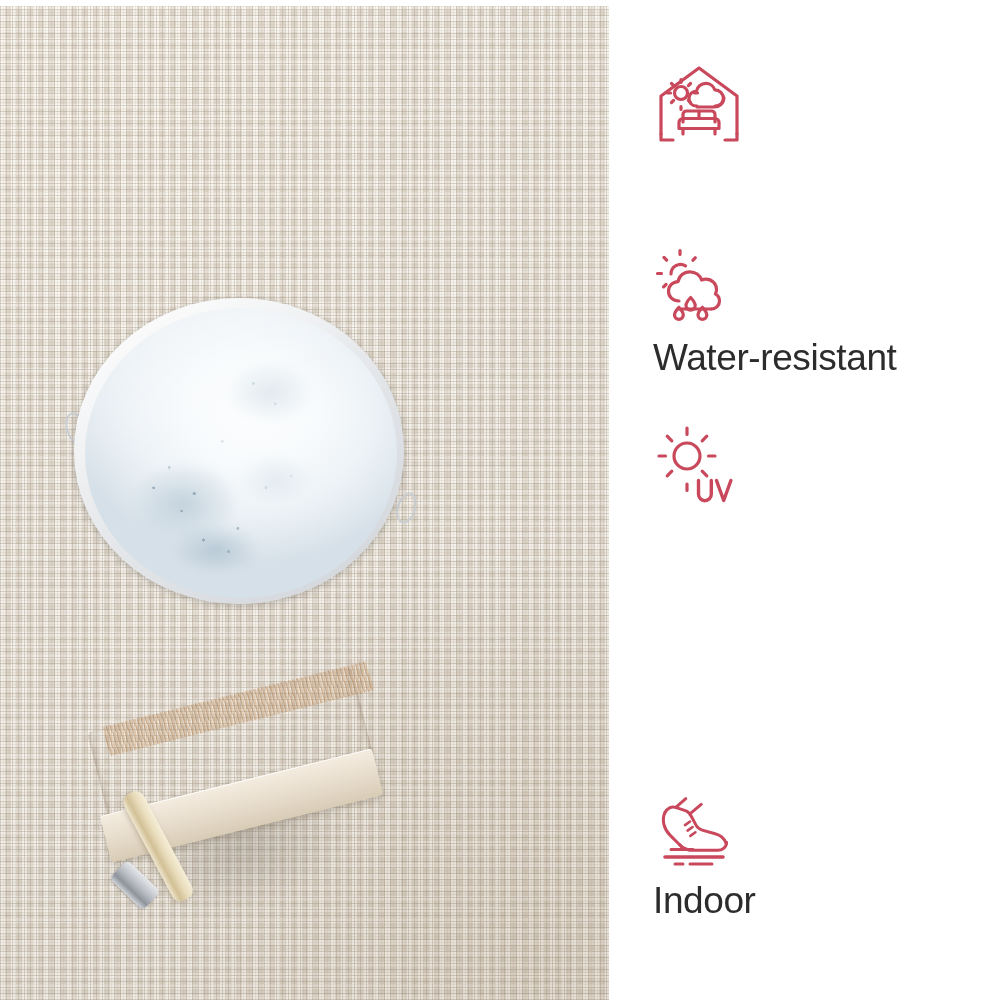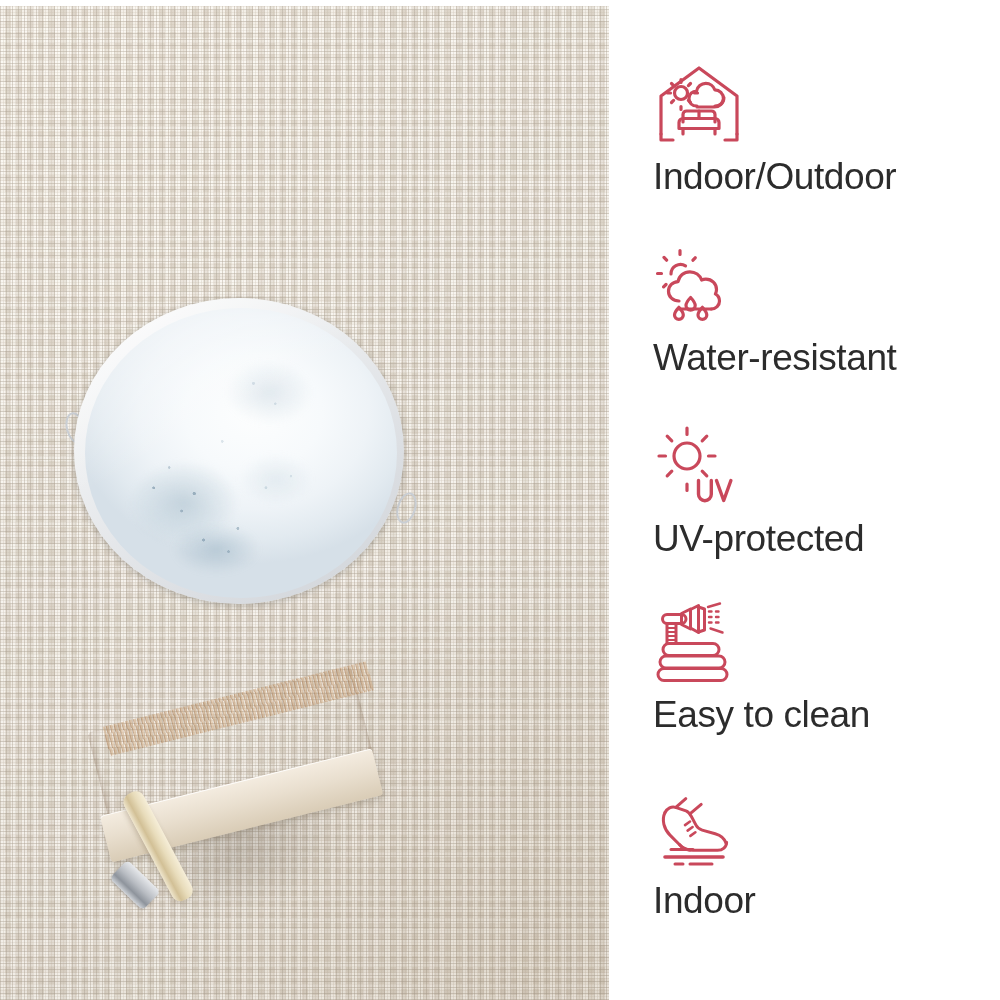--- a/index.html
+++ b/index.html
@@ -294,21 +294,20 @@
 
           <path d="M44 44c-5 0-8-3.4-8-7.6 0-4.2 3.3-7.4 7.6-7.4.8-4.4 4.6-7.6 9.2-7.6 4.2 0 7.8 2.7 9 6.4 4.8.2 8.6 4 8.6 8.7 0 4.8-4 8.5-8.9 8.5H44z"></path>
           <path d="M62 44c4.9 0 8.9-3.7 8.9-8.5"></path>
 
           <path d="M30 60v-7.5c0-2 1.6-3.5 3.6-3.5h24.8c2 0 3.6 1.5 3.6 3.5V60"></path>
           <path d="M26 60.5c0-2.2 1.8-4 4-4h32c2.2 0 4 1.8 4 4v6H26v-6z"></path>
           <path d="M46 49v7.5"></path>
           <path d="M30 66.5V72M62 66.5V72"></path>
         </svg>
       </span>
-      <div class="feature-label">Indoor/Outdoor</div>
     </div>
 
     <div class="feature feat-1">
       <span class="feature-icon">
         <svg width="92" height="88" viewBox="0 0 92 88" fill="none" stroke="#c9485b" stroke-width="3.2" stroke-linecap="round" stroke-linejoin="round">
 
           <path d="M18 31a9.5 9.5 0 0 1 14.5-8.1"></path>
           <path d="M27 11.5v-4M13.6 17.2l-2.6-2.8M8.5 30.5h-4M40 17.2l2.2-2.4M13 41.5l-2.4 2.4"></path>
 
           <path d="M26 58c-6.1 0-10.5-4.3-10.5-9.8 0-5.3 4.2-9.4 9.6-9.6.9-5.6 5.9-9.8 11.8-9.8 5.4 0 10 3.4 11.7 8.2 1.3-.6 2.8-.9 4.3-.9 5.9 0 10.6 4.6 10.6 10.3 0 1.6-.4 3.1-1.1 4.5 2.5 1.5 4.1 4.1 4.1 7.1 0 4.5-3.6 8-8.2 8"></path>
@@ -327,47 +326,22 @@
         <svg width="92" height="88" viewBox="0 0 92 88" fill="none" stroke="#c9485b" stroke-width="3.2" stroke-linecap="round" stroke-linejoin="round">
 
           <circle cx="34" cy="32" r="13"></circle>
 
           <path d="M34 10.5V4M34 60v6.5M12.5 32H6M55.5 32H62M18.8 16.8l-4.6-4.6M49.2 47.2l4.6 4.6M49.2 16.8l4.6-4.6M18.8 47.2l-4.6 4.6"></path>
 
           <path d="M45.5 56.5v13.8a6.4 6.4 0 0 0 12.8 0V56.5" stroke-width="3.4"></path>
           <path d="M63.5 56.5l7.2 20 7.2-20" stroke-width="3.4"></path>
         </svg>
       </span>
-      <div class="feature-label">UV-protected</div>
-    </div>
-
-    <div class="feature feat-3">
-      <span class="feature-icon">
-        <svg width="92" height="88" viewBox="0 0 92 88" fill="none" stroke="#c9485b" stroke-width="3" stroke-linecap="round" stroke-linejoin="round">
-
-          <path d="M14 14.5h14.5a4.5 4.5 0 0 1 0 9H14a4.5 4.5 0 0 1 0-9z"></path>
-          <path d="M28.5 13.5l9-4.5v20l-9-4.5z"></path>
-          <path d="M37.5 9.5l8-4v27l-8-4.5z"></path>
-          <path d="M45.5 7l6 2v21l-6 2z"></path>
-
-          <path d="M56 11.5h2.5M56 17h2.5M56 22.5h2.5M63 11.5h2.5M63 17h2.5M63 22.5h2.5" stroke-width="2.4"></path>
-
-          <path d="M55 7l12-3.5M57.5 28.5l12 4" stroke-width="2.4"></path>
-
-          <path d="M14 23.5v20"></path>
-          <path d="M23 23.5v20"></path>
-          <path d="M15 28h7M15 32h7M15 36h7M15 40h7" stroke-width="2.2"></path>
-
-          <path d="M10 49.5c0-3.3 2.7-6 6-6h44c3.3 0 6 2.7 6 6s-2.7 6-6 6H16c-3.3 0-6-2.7-6-6z"></path>
-          <path d="M7 62c0-3.3 2.7-6 6-6h53c3.3 0 6 2.7 6 6s-2.7 6-6 6H13c-3.3 0-6-2.7-6-6z"></path>
-          <path d="M5 74.5c0-3.3 2.7-6 6-6h57c3.3 0 6 2.7 6 6s-2.7 6-6 6H11c-3.3 0-6-2.7-6-6z"></path>
-        </svg>
-      </span>
-      <div class="feature-label">Easy to clean</div>
-    </div>
+    </div>
+
 
     <div class="feature feat-4">
       <span class="feature-icon">
         <svg width="92" height="88" viewBox="0 0 92 88" fill="none" stroke="#c9485b" stroke-width="3" stroke-linecap="round" stroke-linejoin="round">
 
           <path d="M12 26.5c2-4.2 6.6-6.6 10.6-5.2l10.4 3.6c2.8 1 4 3 5.4 5.6l4.6 8.6c1.4 2.6 3.4 4.2 6.2 5l13 3.6c5.4 1.5 9.4 4.8 11 9.8"></path>
 
           <path d="M12 26.5c-3.6 7.4-1 16.6 5 22.6l9.6 9.6c3.6 3.6 8.4 5.6 13.4 5.6h24.6c5 0 9-3.4 9-8"></path>
           <path d="M26.6 58.7c2.2 3.2 6 5.2 10.2 5.2"></path>
 

